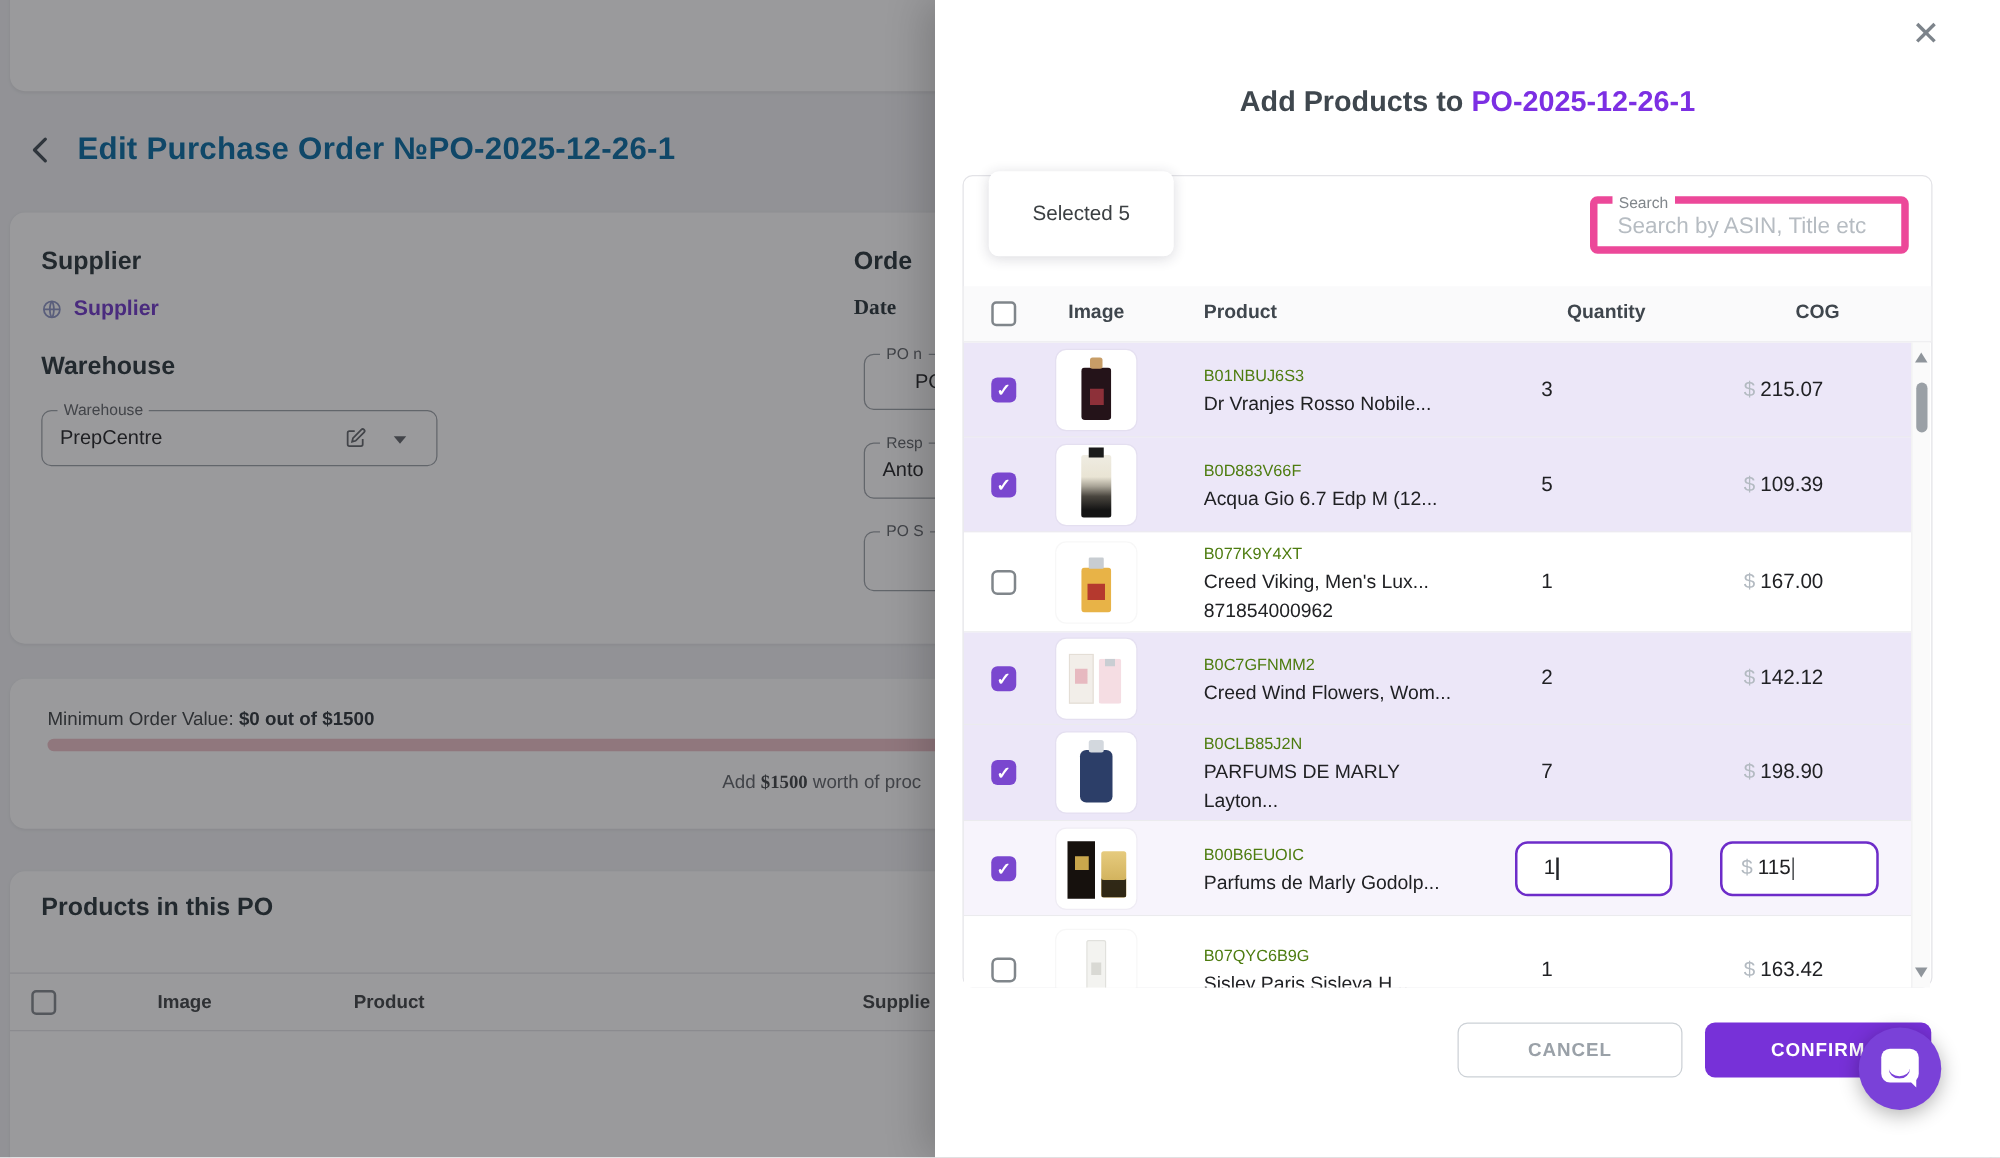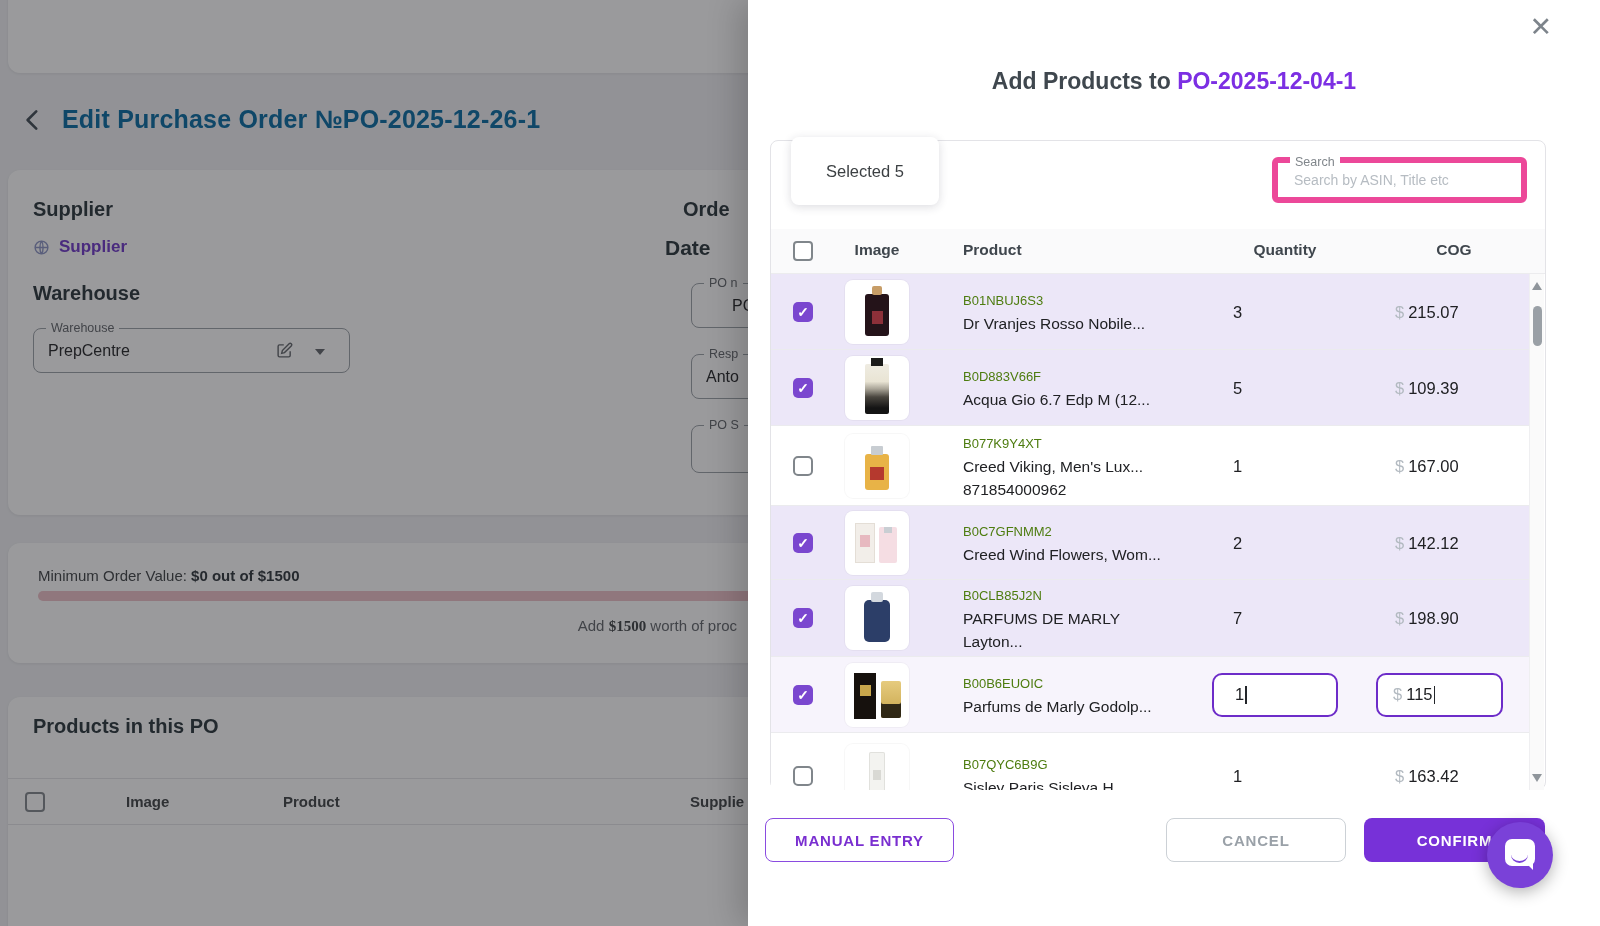--- a/index.html
+++ b/index.html
@@ -50,21 +50,21 @@
   .close-x { position:absolute; right:48px; top:14px; font-size:27px; line-height:1; color:#7d848b; cursor:pointer; font-weight:400;}
   .m-title { position:absolute; left:0; top:68px; width:100%; text-align:center; font-size:23px; font-weight:700; color:#3f474e; }
   .m-title .po { color:#7c2fe3; }
 
   .tbl { position:absolute; left:22px; top:140px; width:776px; height:650px; border:1px solid #e3e3e7; border-radius:8px; background:#fff; }
   .chip { position:absolute; left:20px; top:-4px; width:148px; height:68px; background:#fff; border-radius:8px;
     box-shadow:0 2px 10px rgba(40,40,60,.16); display:flex; align-items:center; justify-content:center;
     font-size:16.5px; color:#3c4043; z-index:3; }
   .search { position:absolute; right:18px; top:16px; width:255px; height:46px; border:6px solid #ec4899; border-radius:6px; background:#fff;}
   .search .float-lab { font-size:12.5px; color:#80868b; }
-  .search input { border:none; outline:none; width:100%; height:100%; padding:0 16px; font-size:14px;
+  .search input { border:none; outline:none; width:100%; height:100%; padding:0 16px; font-size:18px;
     font-family:"Liberation Sans",sans-serif; color:#202124; background:transparent; }
   .search input::placeholder { color:#b6bcc2; }
 
   .thead { position:absolute; left:0; top:88px; width:774px; height:45px; background:#fafafb; border-bottom:1px solid #ececee; }
   .thead .hcb { position:absolute; left:22px; top:12px; width:20px; height:20px; border:2px solid #80868b; border-radius:4px; background:#fff; }
   .hlab { position:absolute; top:12px; font-size:15.5px; font-weight:600; color:#3f464d; }
   .h-img { left:74px; width:64px; text-align:center; }
   .h-prod { left:192px; }
   .h-qty { left:474px; width:80px; text-align:center; }
   .h-cog { left:658px; width:50px; text-align:center; }
@@ -152,21 +152,21 @@
     <div class="pgtitle-row">
       <svg class="back-ic" viewBox="0 0 24 24" fill="none" stroke="currentColor" stroke-width="2.4" stroke-linecap="round" stroke-linejoin="round">
           <polyline points="15 4 7 12 15 20"></polyline>
         </svg>
       <div class="pgtitle">Edit Purchase Order №PO-2025-12-26-1</div>
     </div>
 
     <div class="card cardA">
       <div class="secA-h" style="left:25px; top:28px;">Supplier</div>
       <div class="secA-h" style="left:675px; top:28px;">Orde</div>
-      <div class="secA-h" style="left:657px; top:66px; font-size:21px;">Date</div>
+      <div class="secA-h" style="left:675px; top:66px; font-size:17px;font-family:Liberation Serif, serif;">Date</div>
 
       <div class="suplink" style="left:25px; top:67px;">
         <svg class="globe" viewBox="0 0 24 24" fill="none" stroke="#8a93c4" stroke-width="2">
             <circle cx="12" cy="12" r="9"></circle>
             <path d="M3 12h18M12 3c3 3.5 3 14.5 0 18M12 3c-3 3.5-3 14.5 0 18"></path>
           </svg>
         <span>Supplier</span>
       </div>
 
       <div class="secA-h" style="left:25px; top:112px;">Warehouse</div>
@@ -210,21 +210,21 @@
         <span class="lt-c2">Product</span>
         <span class="lt-c3">Supplie</span>
       </div>
     </div>
   </div>
 
   <div class="overlay"></div>
 
   <div class="modal">
     <div class="close-x">✕</div>
-    <div class="m-title"><span>Add Products to </span><span class="po">PO-2025-12-04-1</span></div>
+    <div class="m-title"><span>Add Products to </span><span class="po">PO-2025-12-26-1</span></div>
 
     <div class="tbl">
       <div class="chip">Selected 5</div>
 
       <div class="search">
         <span class="float-lab">Search</span>
         <input type="text" placeholder="Search by ASIN, Title etc" style="">
       </div>
 
       <div class="thead">
@@ -336,21 +336,20 @@
   </div>
         </div>
 
       <div class="sbar">
         <div class="sb-up"></div>
         <div class="sb-thumb"></div>
         <div class="sb-dn"></div>
       </div>
     </div>
 
-    <div class="fbtn b-manual">MANUAL ENTRY</div>
     <div class="fbtn b-cancel">CANCEL</div>
     <div class="fbtn b-confirm">CONFIRM</div>
   </div>
 
   <div class="intercom">
     <div class="ic-bubble"></div>
   </div>
 </div>
 
 </body></html>

